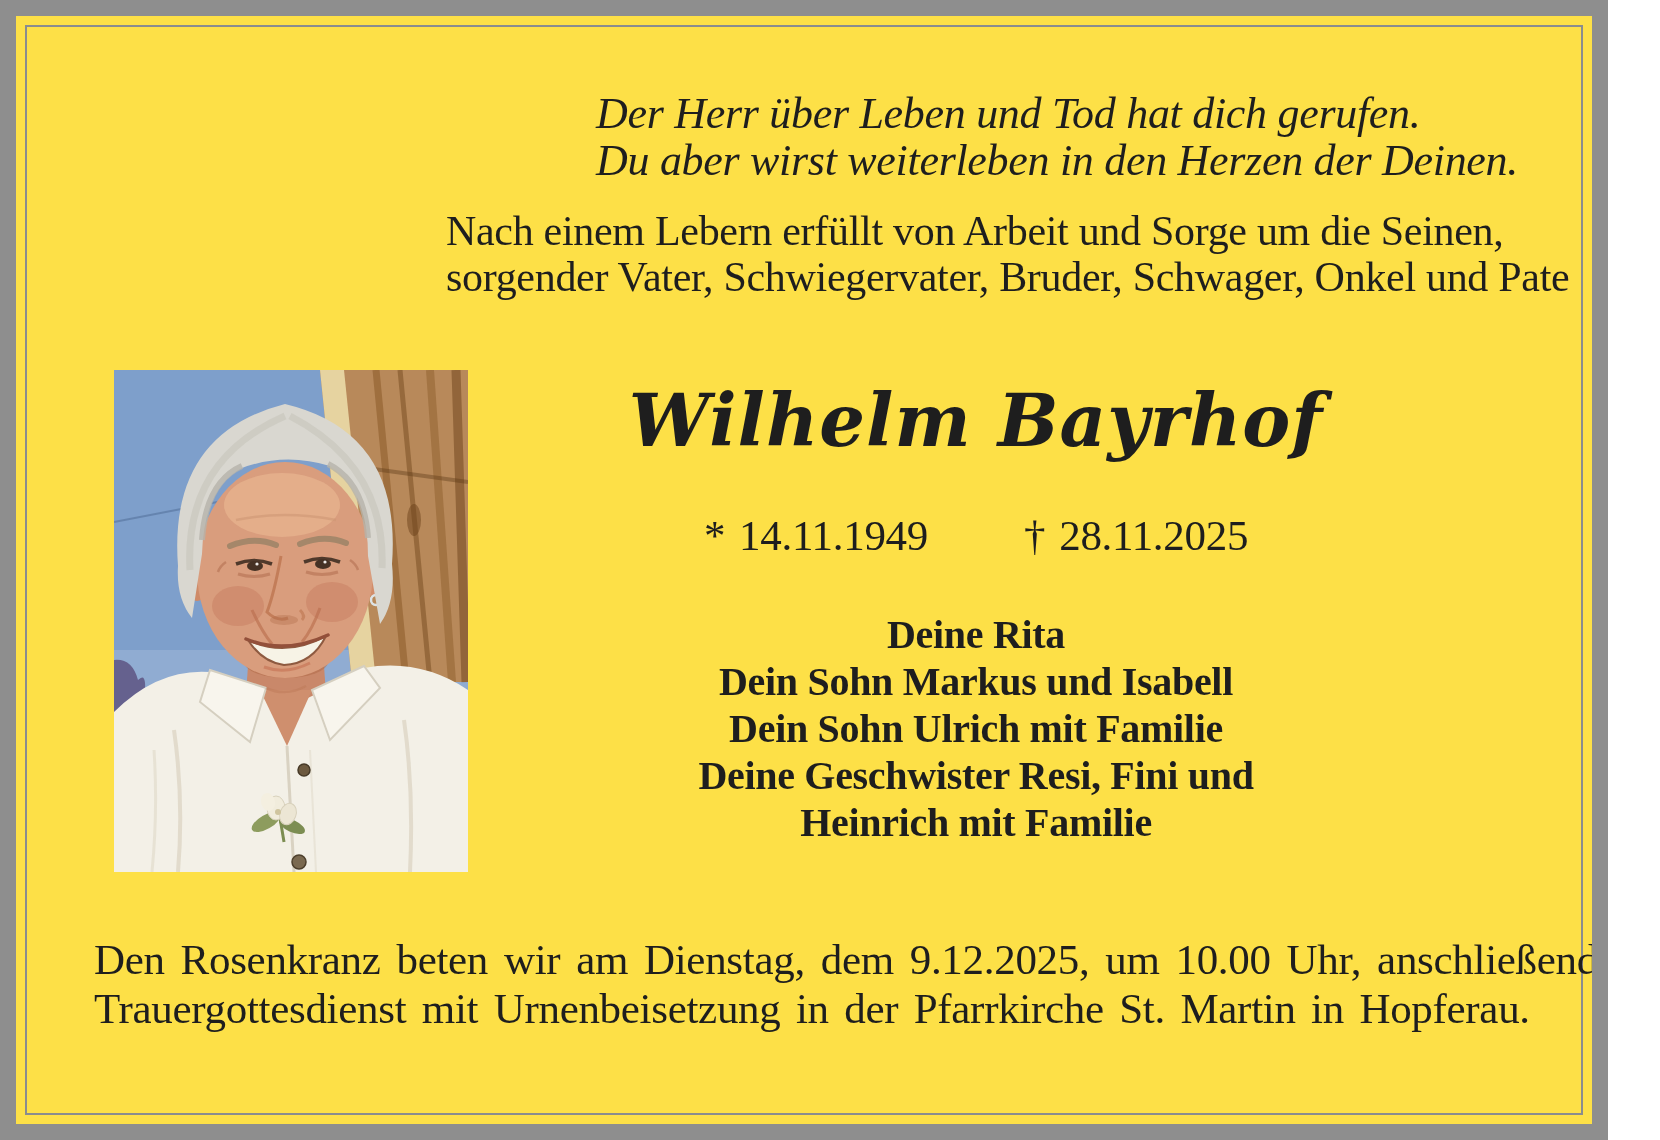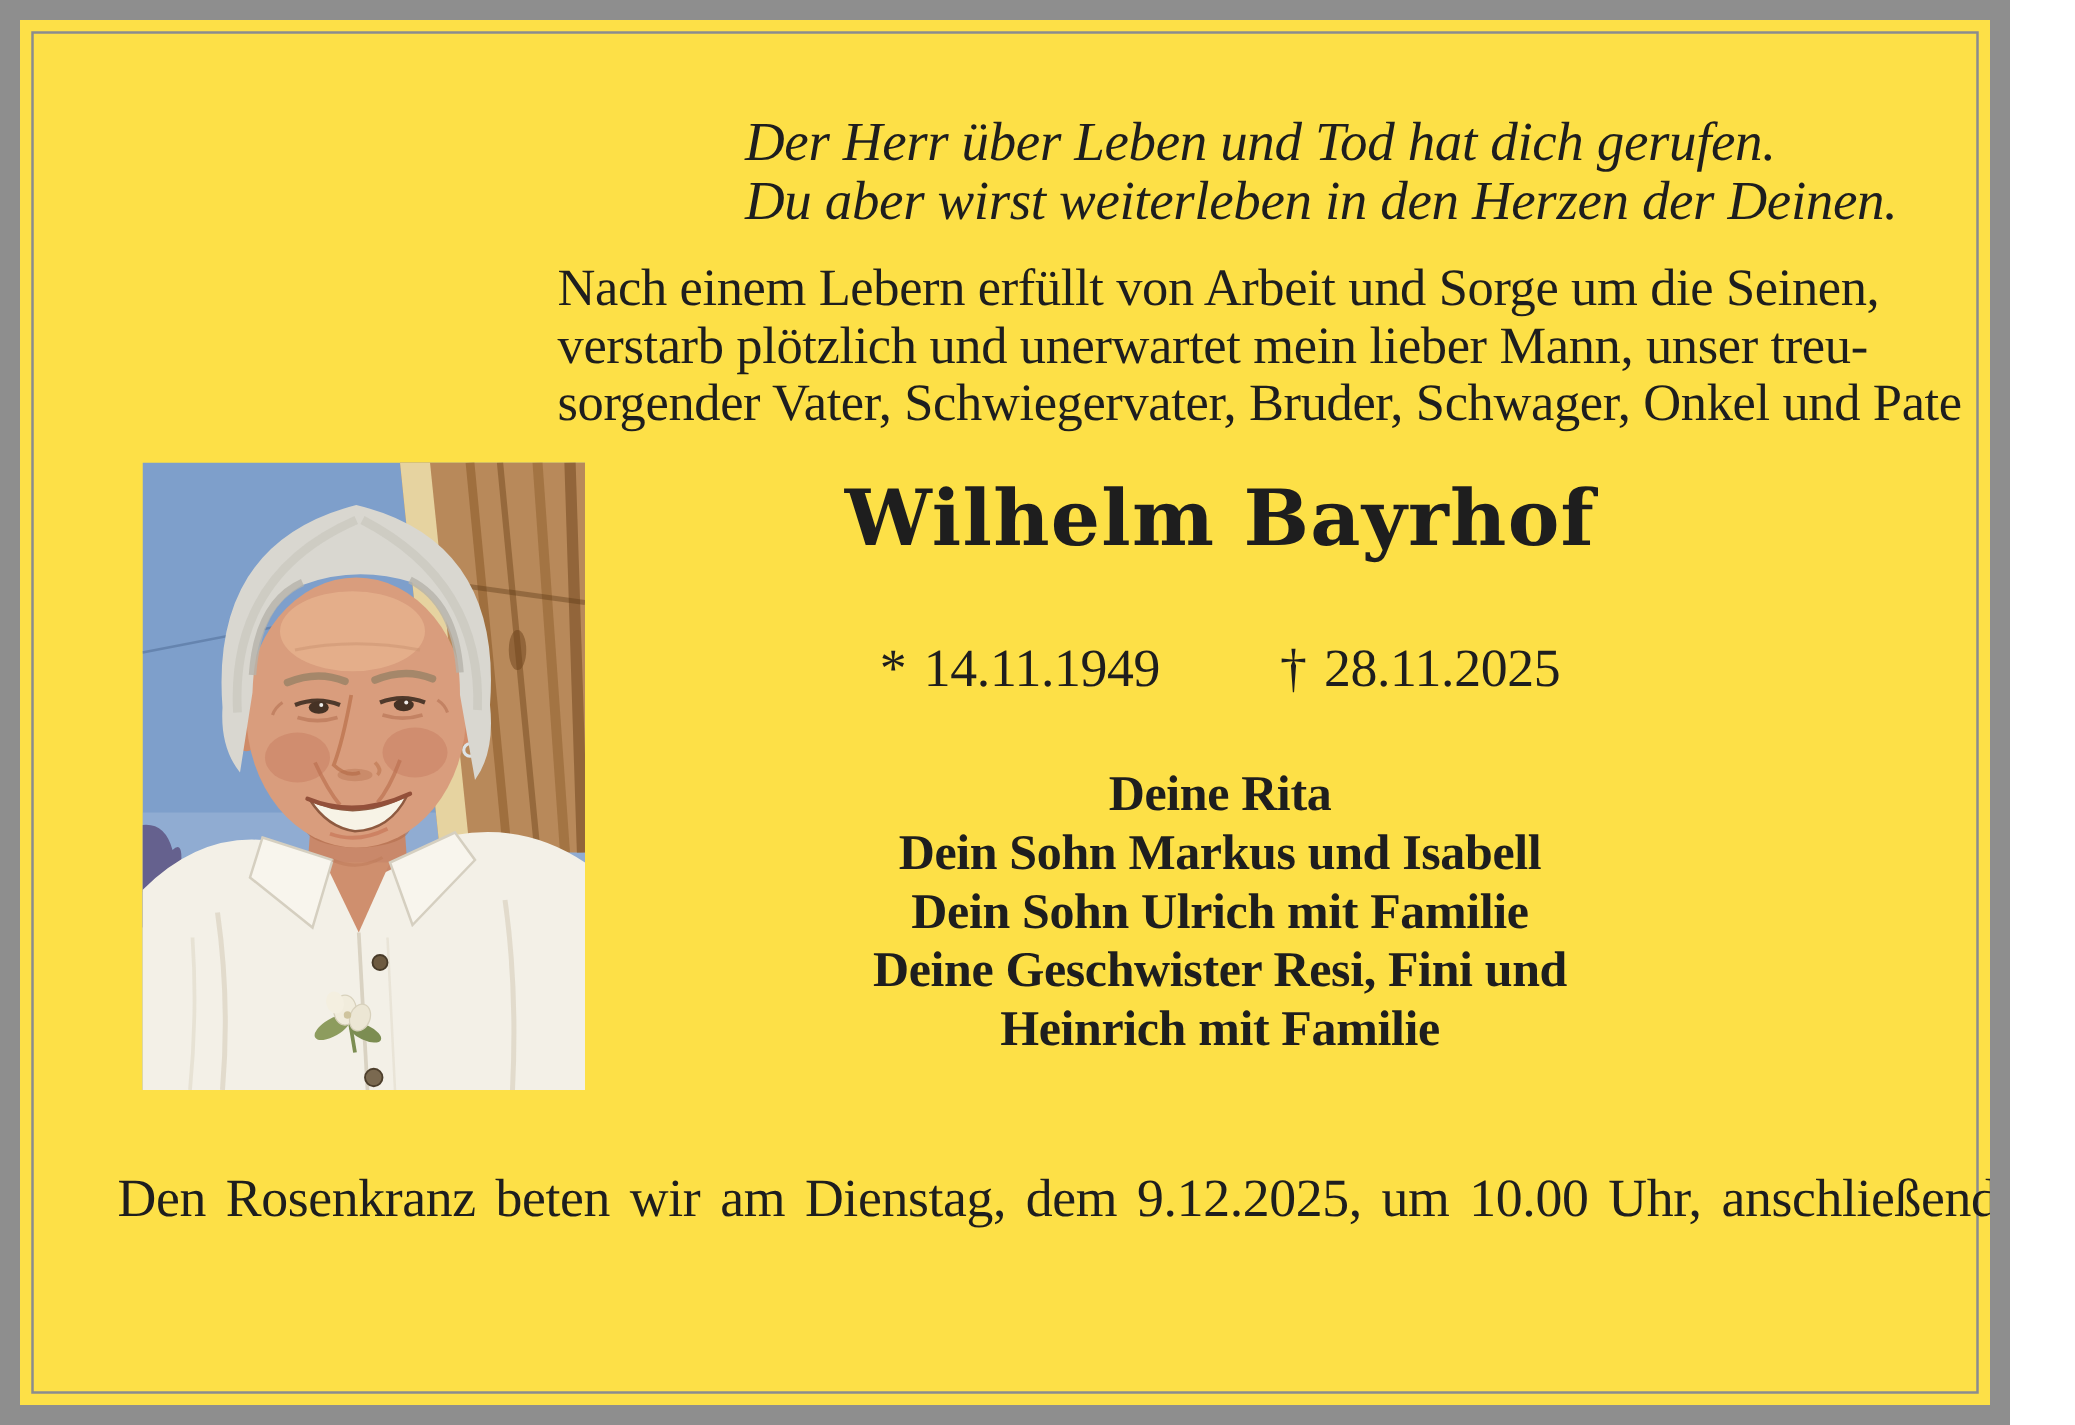--- a/index.html
+++ b/index.html
@@ -42,22 +42,23 @@
     left: 98px; top: 354px;
     width: 354px; height: 502px;
   }
   .photo svg { display: block; width: 100%; height: 100%; }
 
   .center-col { left: 390px; width: 1140px; text-align: center; }
 
   .name {
     top: 362px;
     font-family: "DejaVu Serif", "Liberation Serif", serif;
+    font-style: italic;
     font-weight: bold;
-    font-size: 62px;
+    font-size: 72px;
     line-height: 1.2;
     letter-spacing: 1px;
     white-space: nowrap;
   }
   .dates {
     top: 475px;
     font-size: 43px;
     line-height: 50px;
     display: flex;
     justify-content: center;
@@ -88,21 +89,20 @@
 <div class="card">
   <div class="frame-line"></div>
 
   <div class="abs motto">
     <div>Der Herr über Leben und Tod hat dich gerufen.</div>
     <div>Du aber wirst weiterleben in den Herzen der Deinen.</div>
   </div>
 
   <div class="abs intro">
     <div>Nach einem Lebern erfüllt von Arbeit und Sorge um die Seinen,</div>
-    <div>verstarb plötzlich und unerwartet mein lieber Mann, unser treu-</div>
     <div>sorgender Vater, Schwiegervater, Bruder, Schwager, Onkel und Pate</div>
   </div>
 
   <div class="abs photo">
     <svg viewBox="0 0 354 502" xmlns="http://www.w3.org/2000/svg">
 
       <g>
         <rect x="0" y="0" width="354" height="502" fill="#7e9fcb"></rect>
         <rect x="0" y="280" width="354" height="222" fill="#a7bcdc" opacity="0.45"></rect>
         <ellipse cx="40" cy="430" rx="95" ry="95" fill="#cdd9ea" opacity="0.5"></ellipse>
@@ -197,14 +197,15 @@
   <div class="abs center-col mourners">
     <div class="m-line">Deine Rita</div>
     <div class="m-line">Dein Sohn Markus und Isabell</div>
     <div class="m-line">Dein Sohn Ulrich mit Familie</div>
     <div class="m-line">Deine Geschwister Resi, Fini und</div>
     <div class="m-line">Heinrich mit Familie</div>
   </div>
 
   <div class="abs announcement">
     <div class="just">Den Rosenkranz beten wir am Dienstag, dem 9.12.2025, um 10.00 Uhr, anschließend</div>
+    <div class="last">Trauergottesdienst mit Urnenbeisetzung in der Pfarrkirche St. Martin in Hopferau.</div>
   </div>
 </div>
 
 </body></html>

